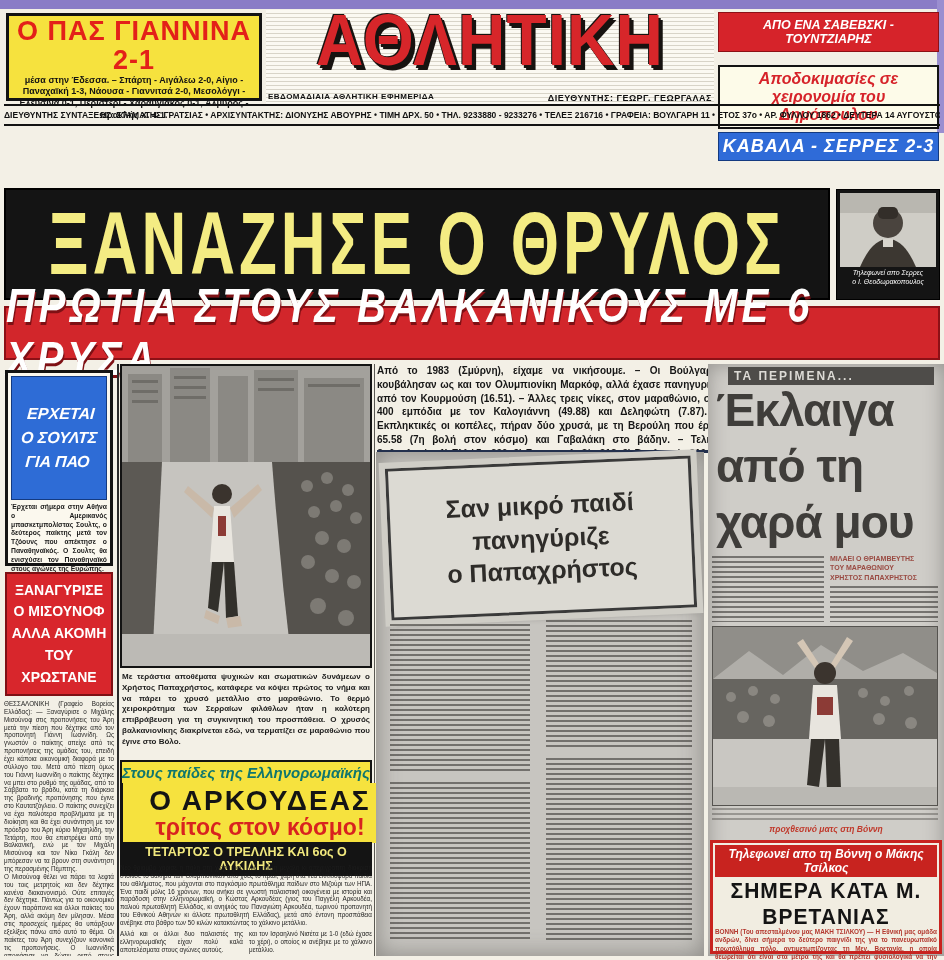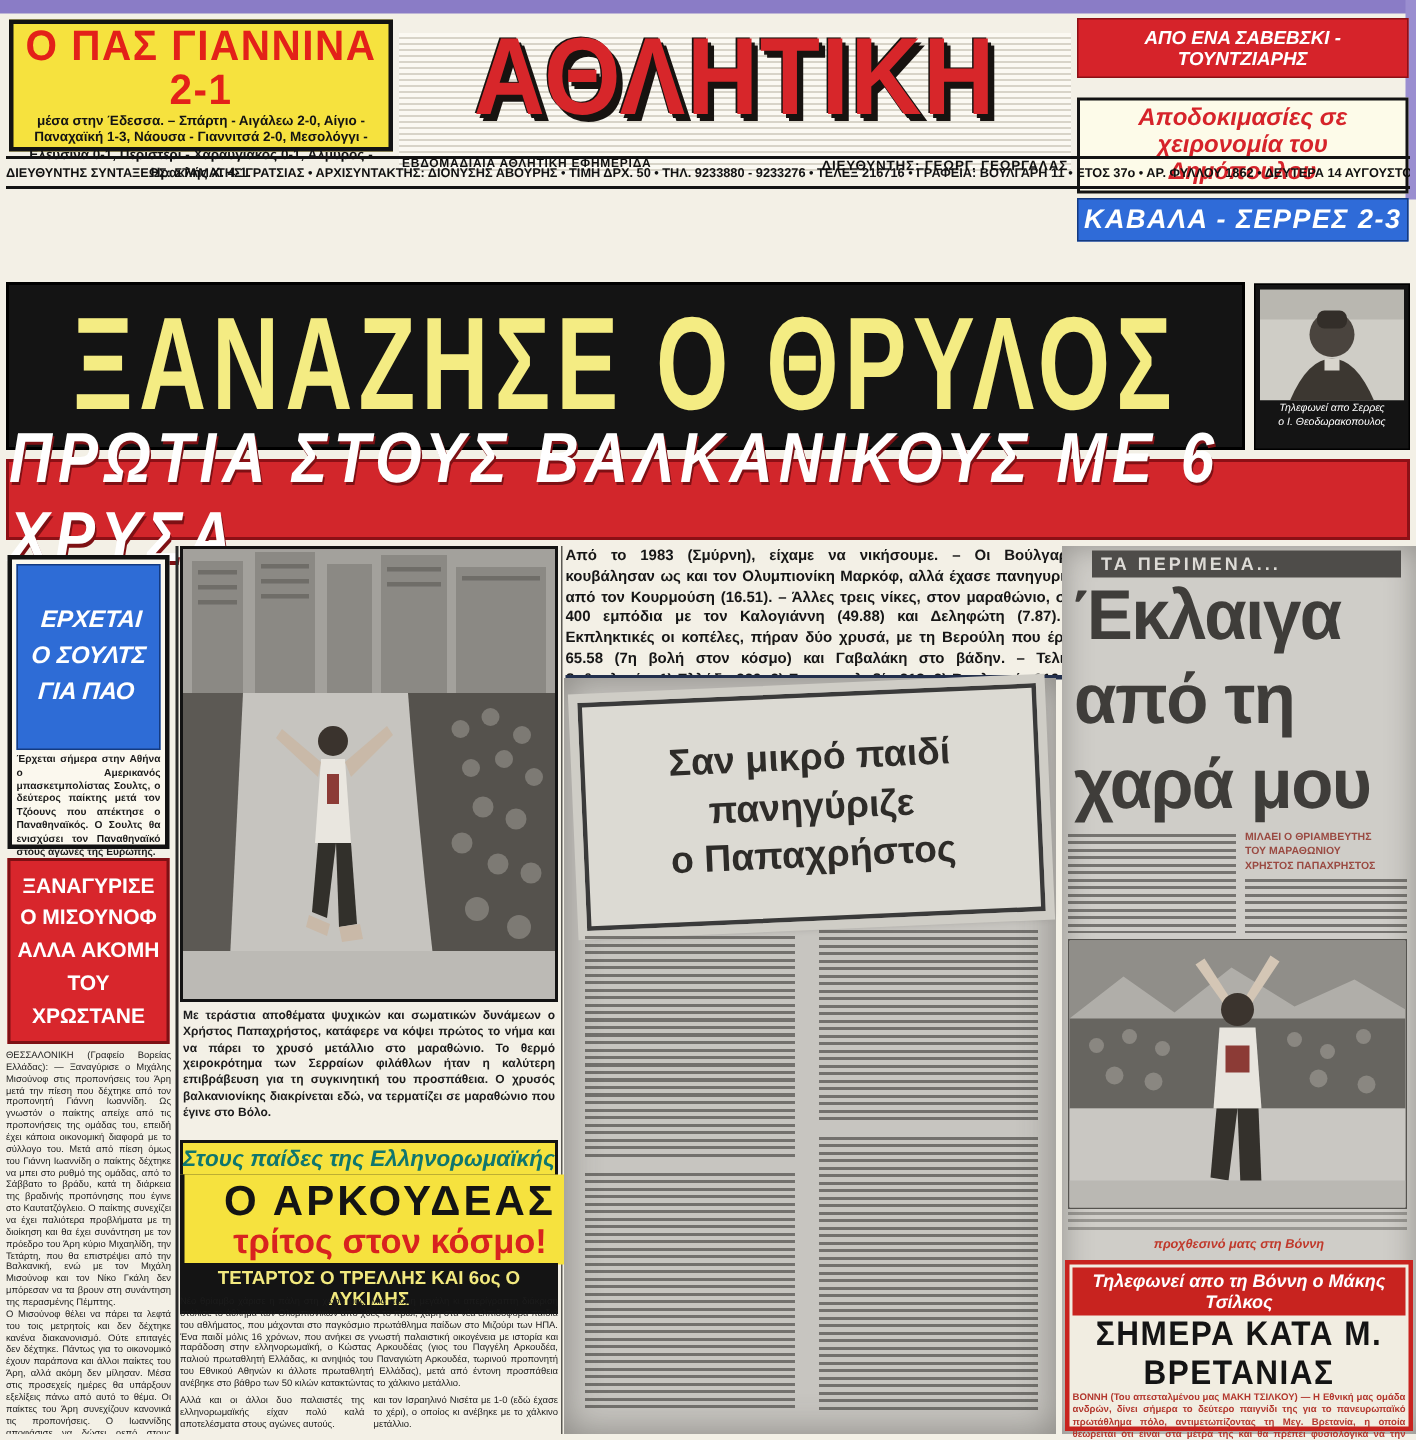--- a/index.html
+++ b/index.html
@@ -8,21 +8,21 @@
   .abs{position:absolute;}
   .prel{white-space:pre-line;}
   
   .frame-top{left:0;top:0;width:944px;height:9px;background:#8a7cc6;}
   .frame-right{right:0;top:0;width:7px;height:133px;background:#9a8ed0;}
   
   .pas-box{left:6px;top:13px;width:256px;height:88px;background:#f6e23e;border:3px solid #131313;
            box-sizing:border-box;padding:1px 4px;text-align:center;}
   .pas-title{color:#e32119;font-weight:800;font-size:27px;transform:scaleY(1.05);letter-spacing:1px;line-height:1.05;}
   .pas-body{font-size:9px;font-weight:700;line-height:1.3;color:#131313;margin-top:1px;}
-  .masthead{left:266px;top:22px;width:448px;height:94px;
+  .masthead{left:266px;top:10px;width:448px;height:94px;
             background:repeating-linear-gradient(180deg,#fbf9f2 0 3px,#d8d4c8 3px 4px);}
   .masthead-title{left:0;top:-6px;width:100%;text-align:center;font-size:62px;font-weight:800;color:#d7262a;
             letter-spacing:1px;transform:scale(1.06,1.18);transform-origin:center top;
             text-shadow:4px 4px 0 #171310,-1px -1px 0 #171310,2px 2px 0 #171310;line-height:1;}
   .foni-box{left:50%;top:60px;transform:translateX(-50%);background:#fff;border:3px solid #131313;
             padding:0 28px;color:#d7262a;font-weight:800;font-size:22px;letter-spacing:5px;}
   .tagline{left:2px;bottom:3px;font-size:8px;font-weight:700;letter-spacing:.5px;}
   .director{right:2px;bottom:1px;font-size:9px;font-weight:700;letter-spacing:.5px;}
   .rstack{left:718px;top:12px;width:221px;}
   .rstack-top{background:#d6232a;border:1px solid #8c1016;color:#fff;font-weight:800;font-style:italic;

